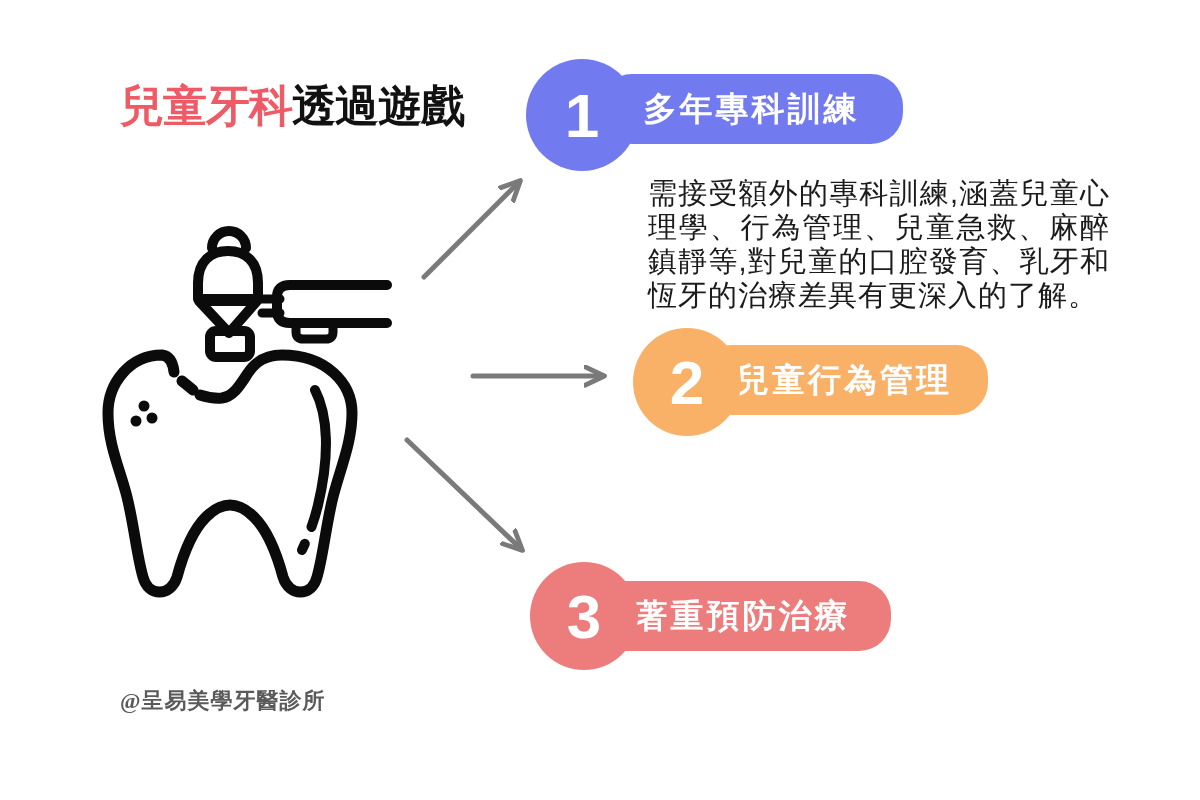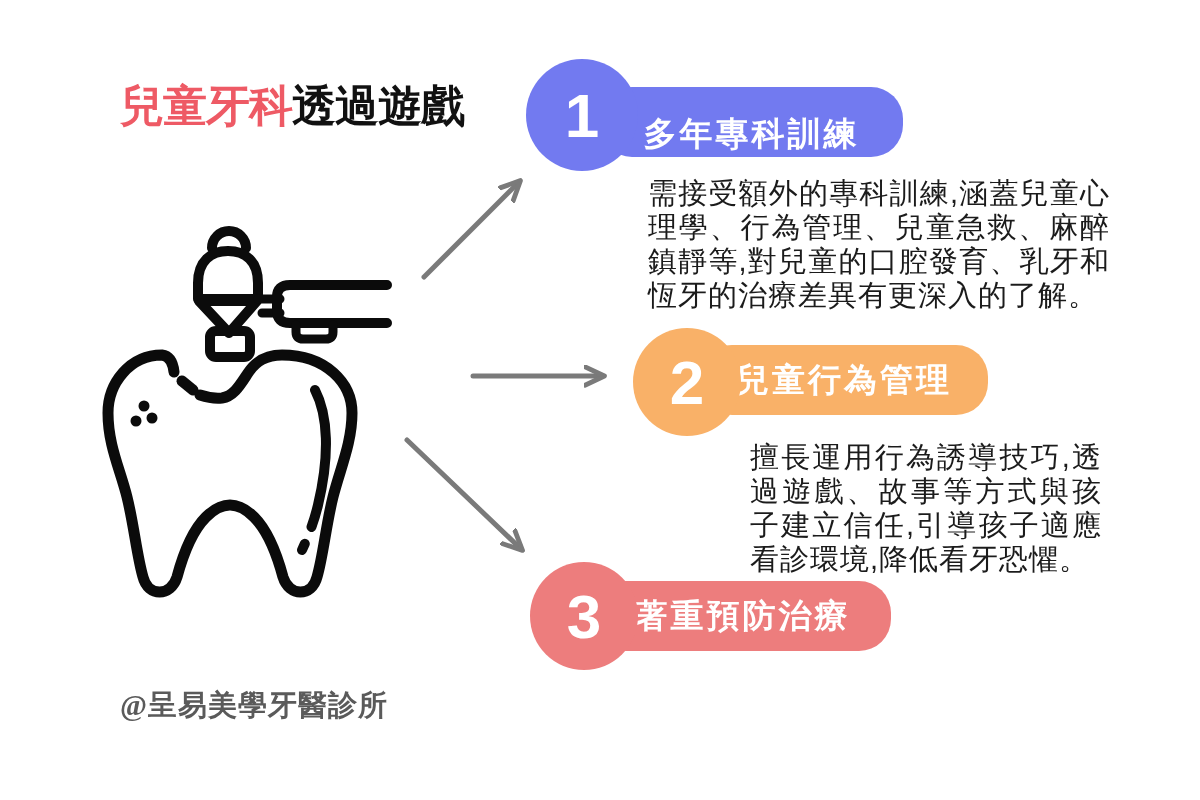--- a/index.html
+++ b/index.html
@@ -32,21 +32,21 @@
   }
   
   .desc{
     position:absolute;color:#1b1b1b;font-size:29px;letter-spacing:1px;
     line-height:34px;text-align:justify;
   }
   
   .footer-credit{
     position:absolute;left:120px;top:686px;
     font-family:"Liberation Serif","DejaVu Serif",serif;
-    font-size:29px;font-weight:600;color:#5a5a5a;letter-spacing:1px;
+    font-size:22px;font-weight:600;color:#5a5a5a;letter-spacing:1px;
   }
 </style>
 </head>
 <body>
 
 <div class="canvas">
 
   <div class="title-block" style="color: rgb(17, 17, 17);">
     <div style="letter-spacing:-1px;">
       <span style="color: rgb(238, 90, 101); margin-left: 44px;">兒童牙科</span><span>透過遊戲</span>
@@ -93,38 +93,37 @@
       </marker>
     </defs>
     <g stroke="#7a7a7a" stroke-width="5" stroke-linecap="round">
       <line x1="424" y1="277" x2="518" y2="183" marker-end="url(#ah)"></line>
       <line x1="473" y1="376" x2="601" y2="376" marker-end="url(#ah)"></line>
       <line x1="407" y1="440" x2="520" y2="548" marker-end="url(#ah)"></line>
     </g>
   </svg>
 
   <div class="pill" style="left:526px;top:59px;">
-    <div class="pill-bar" style="left: 74px; top: 28px; width: 303px; background: rgb(114, 122, 240); align-items: flex-end;">
+    <div class="pill-bar" style="left: 74px; top: 15px; width: 303px; background: rgb(114, 122, 240);">
       <span>多年專科訓練</span>
     </div>
     <div class="pill-circle" style="width: 112px; height: 112px; background: rgb(114, 122, 240);">
       <span>1</span>
     </div>
   </div>
   <div class="desc" style="left:648px;top:176px;width:462px;">需接受額外的專科訓練,涵蓋兒童心理學、行為管理、兒童急救、麻醉鎮靜等,對兒童的口腔發育、乳牙和恆牙的治療差異有更深入的了解。</div>
 
   <div class="pill" style="left:633px;top:328px;">
     <div class="pill-bar" style="left: 67px; top: 17px; width: 288px; background: rgb(249, 177, 104); text-align: right;">
       <span>兒童行為管理</span>
     </div>
     <div class="pill-circle" style="width: 108px; height: 108px; background: rgb(249, 177, 104);">
       <span>2</span>
     </div>
   </div>
-  <div class="desc" style="left:750px;top:440px;width:352px;">擅長運用行為誘導技巧,透過遊戲、故事等方式與孩子建立信任,引導孩子適應看診環境,降低看牙恐懼。</div>
 
   <div class="pill" style="left:530px;top:562px;">
     <div class="pill-bar" style="left: 64px; top: 19px; width: 297px; background: rgb(237, 125, 125);">
       <span>著重預防治療</span>
     </div>
     <div class="pill-circle" style="width: 108px; height: 108px; background: rgb(237, 125, 125);">
       <span>3</span>
     </div>
   </div>
 

